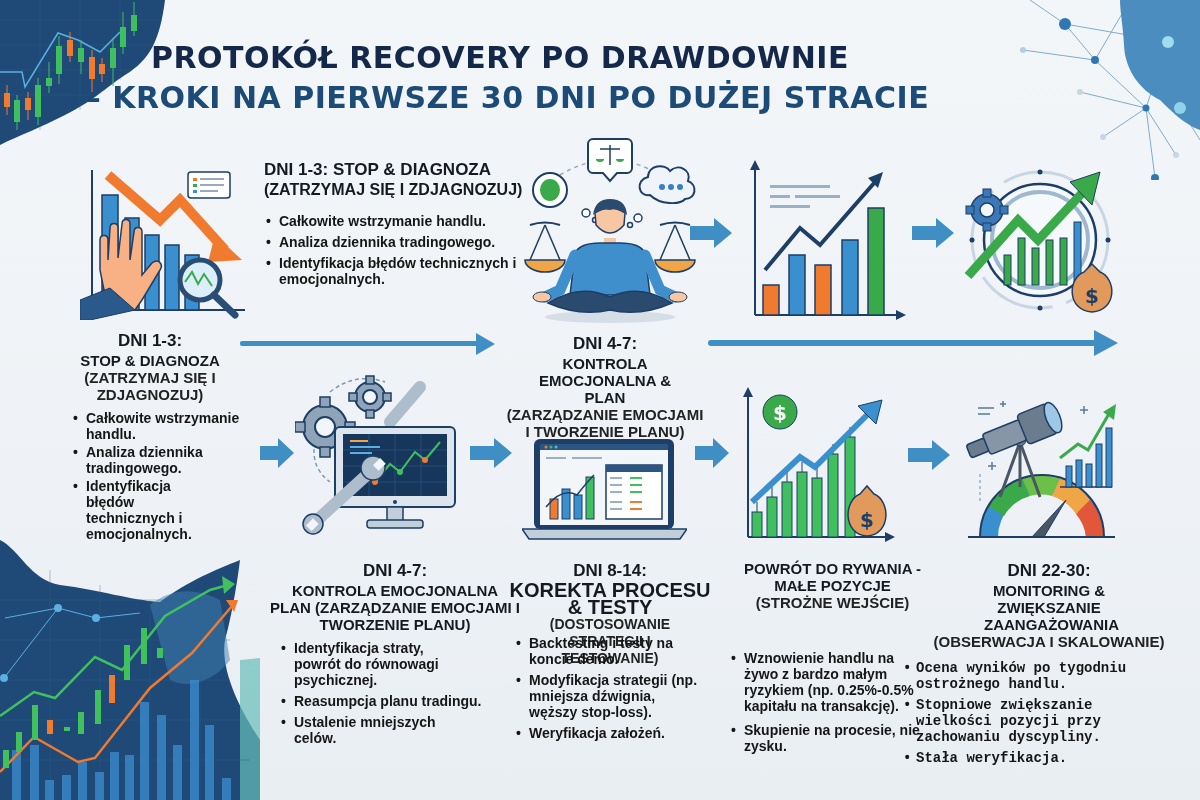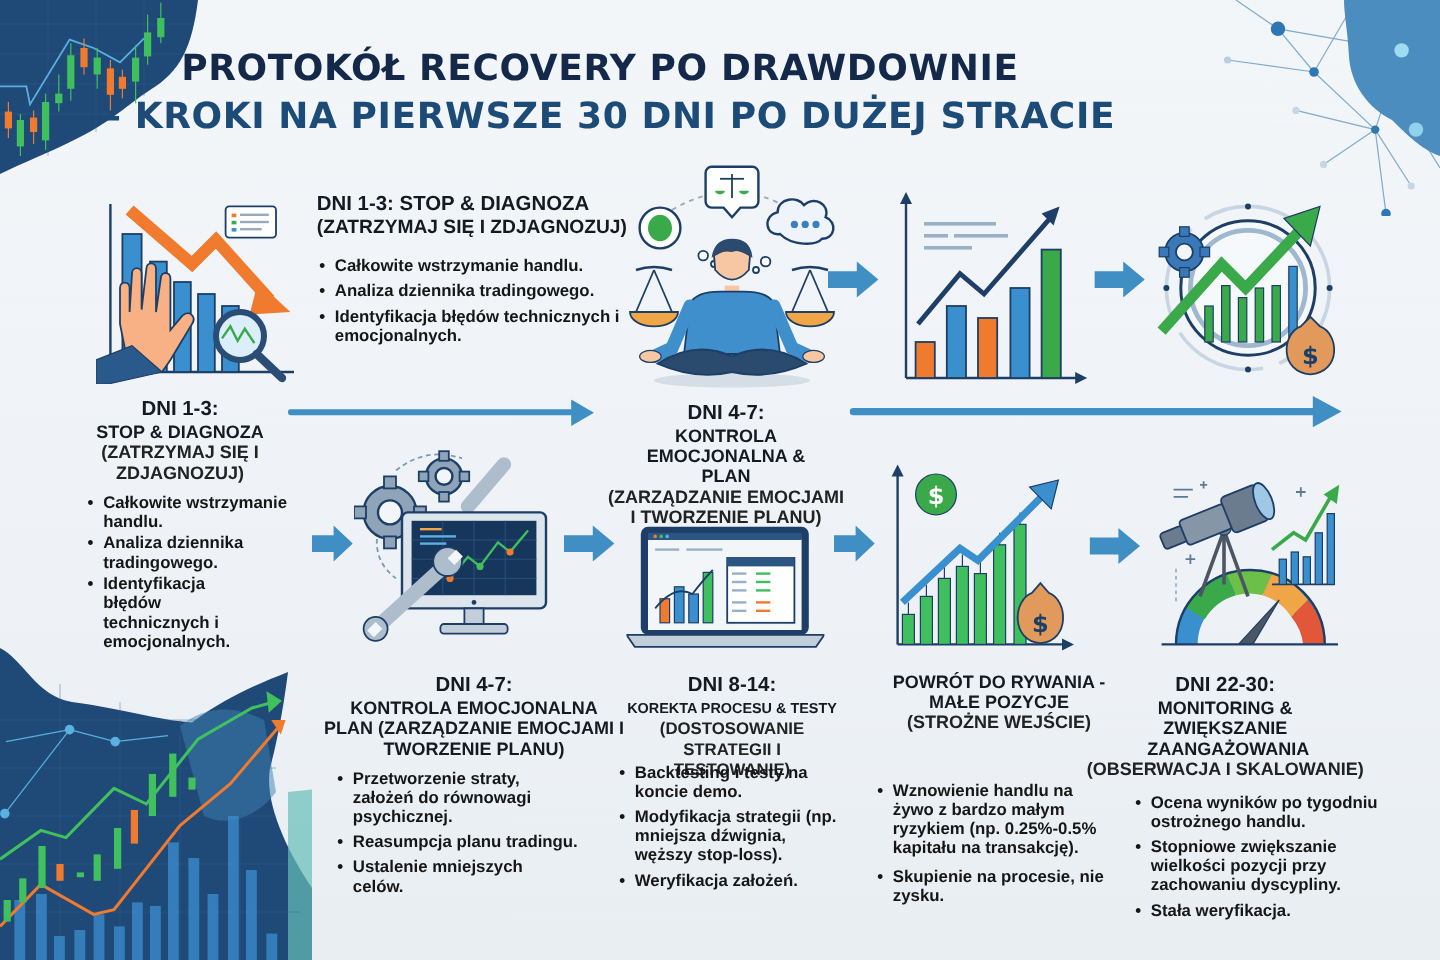--- a/index.html
+++ b/index.html
@@ -530,47 +530,47 @@
       </g>
     <line x1="20" y1="92" x2="20" y2="122" stroke="#9ab0c7" stroke-width="1.5" stroke-dasharray="3,3"></line>
   </svg>
 </div>
 
 <div class="abs step-head" style="left:270px;top:560px;width:250px;">
   <div class="d">DNI 4-7:</div>
   <div class="n" style="font-weight:normal;font-weight:bold;">KONTROLA EMOCJONALNA PLAN (ZARZĄDZANIE EMOCJAMI I TWORZENIE PLANU)</div>
 </div>
 <ul class="abs bul" style="left:280px;top:640px;width:230px;">
-  <li style="padding-right:50px;">Przetworzenie straty, założeń do równowagi psychicznej.</li>
+  <li style="padding-right:50px;">Identyfikacja straty, powrót do równowagi psychicznej.</li>
   <li>Reasumpcja planu tradingu.</li>
   <li style="padding-right:60px;">Ustalenie mniejszych celów.</li>
 </ul>
 
 <div class="abs step-head" style="left:505px;top:560px;width:210px;">
   <div class="d">DNI 8-14:</div>
-  <div class="n" style="font-size:12px;">KOREKTA PROCESU &amp; TESTY</div>
+  <div class="n" style="font-size:20px;">KOREKTA PROCESU &amp; TESTY</div>
   <div class="s" style="font-size:14px;padding:0 25px;">(DOSTOSOWANIE STRATEGII I TESTOWANIE)</div>
 </div>
 <ul class="abs bul" style="left:515px;top:635px;width:185px;">
   <li>Backtesting i testy na koncie demo.</li>
   <li>Modyfikacja strategii (np. mniejsza dźwignia, węższy stop-loss).</li>
   <li>Weryfikacja założeń.</li>
 </ul>
 
 <div class="abs step-head" style="left:725px;top:560px;width:215px;">
   <div class="n" style="padding:0 10px;">POWRÓT DO RYWANIA - MAŁE POZYCJE</div>
   <div class="s">(STROŻNE WEJŚCIE)</div>
 </div>
 <ul class="abs bul" style="left:730px;top:650px;width:200px;">
   <li style="margin-bottom:8px;">Wznowienie handlu na żywo z bardzo małym ryzykiem (np. 0.25%-0.5% kapitału na transakcję).</li>
   <li>Skupienie na procesie, nie zysku.</li>
 </ul>
 
-<div class="abs step-head" style="left:896px;top:560px;width:250px;">
+<div class="abs step-head" style="left:924px;top:560px;width:250px;">
   <div class="d">DNI 22-30:</div>
   <div class="n" style="padding:0 60px;">MONITORING &amp; ZWIĘKSZANIE ZAANGAŻOWANIA</div>
   <div class="s">(OBSERWACJA I SKALOWANIE)</div>
 </div>
-<ul class="abs bul" style="left:945px;top:660px;width:225px;">
+<ul class="abs bul" style="left:902px;top:660px;width:225px;font-family:Liberation Mono, monospace;">
   <li>Ocena wyników po tygodniu ostrożnego handlu.</li>
   <li>Stopniowe zwiększanie wielkości pozycji przy zachowaniu dyscypliny.</li>
   <li>Stała weryfikacja.</li>
 </ul>
 
 </body></html>

